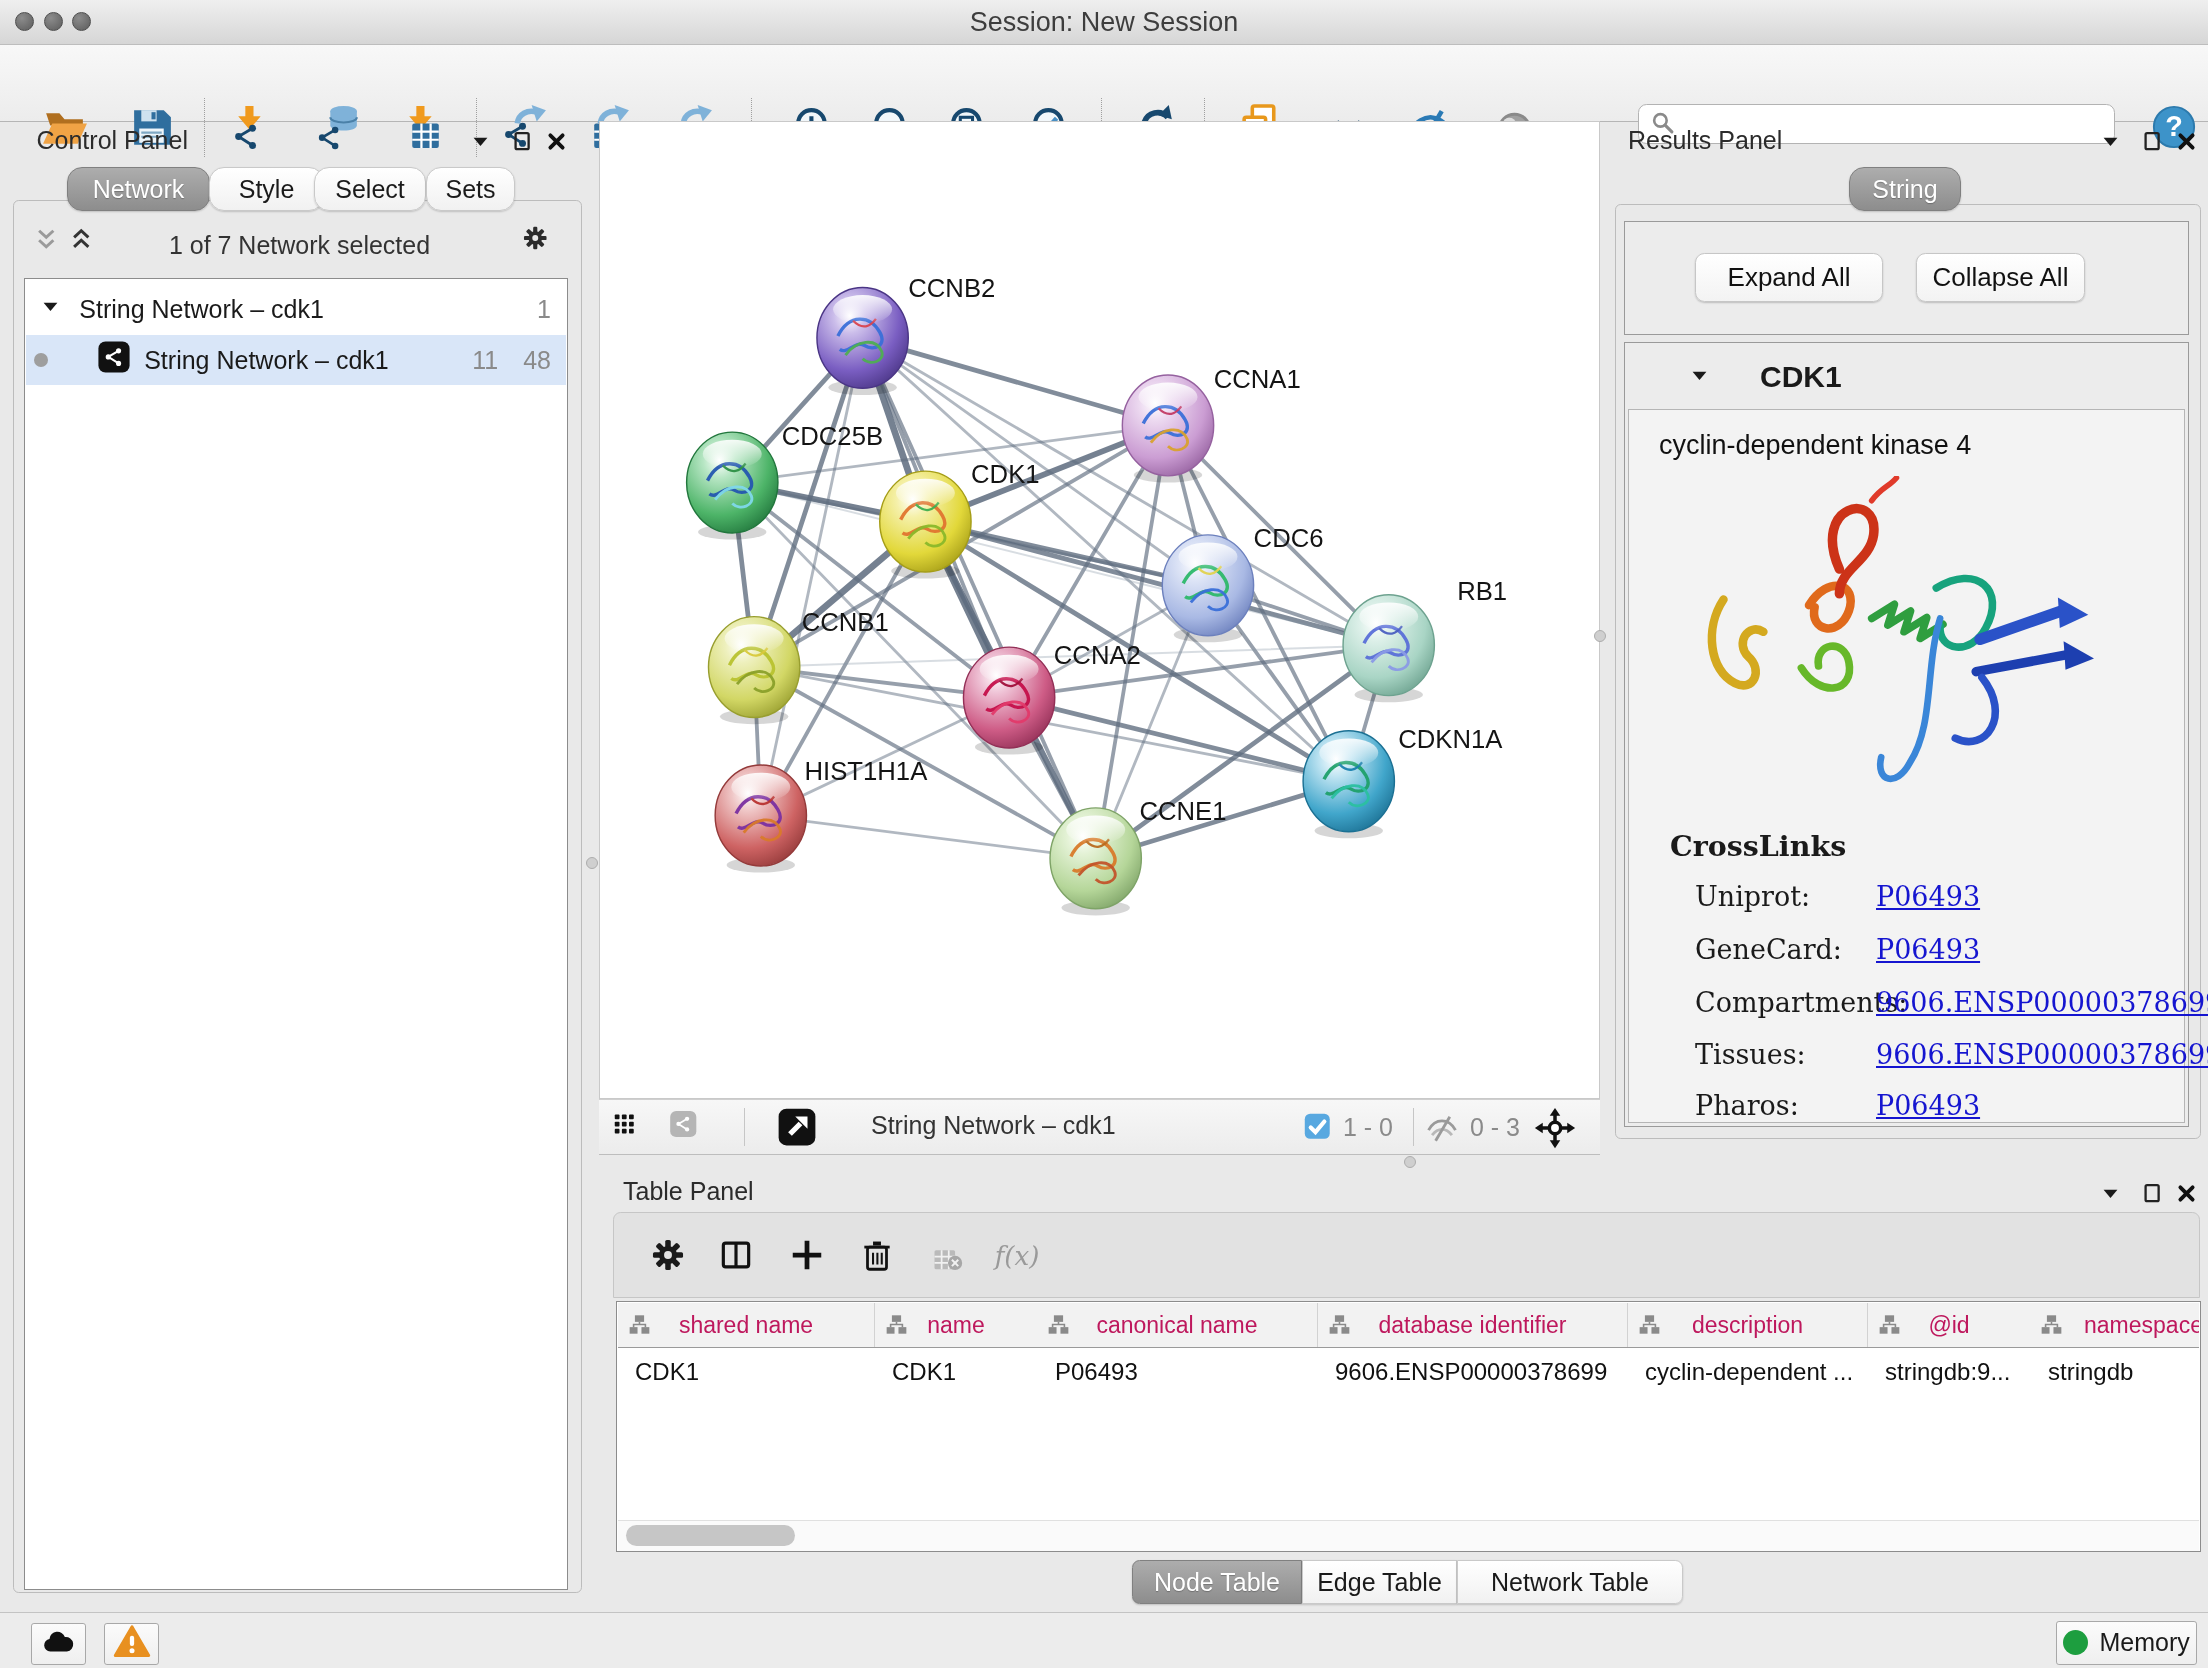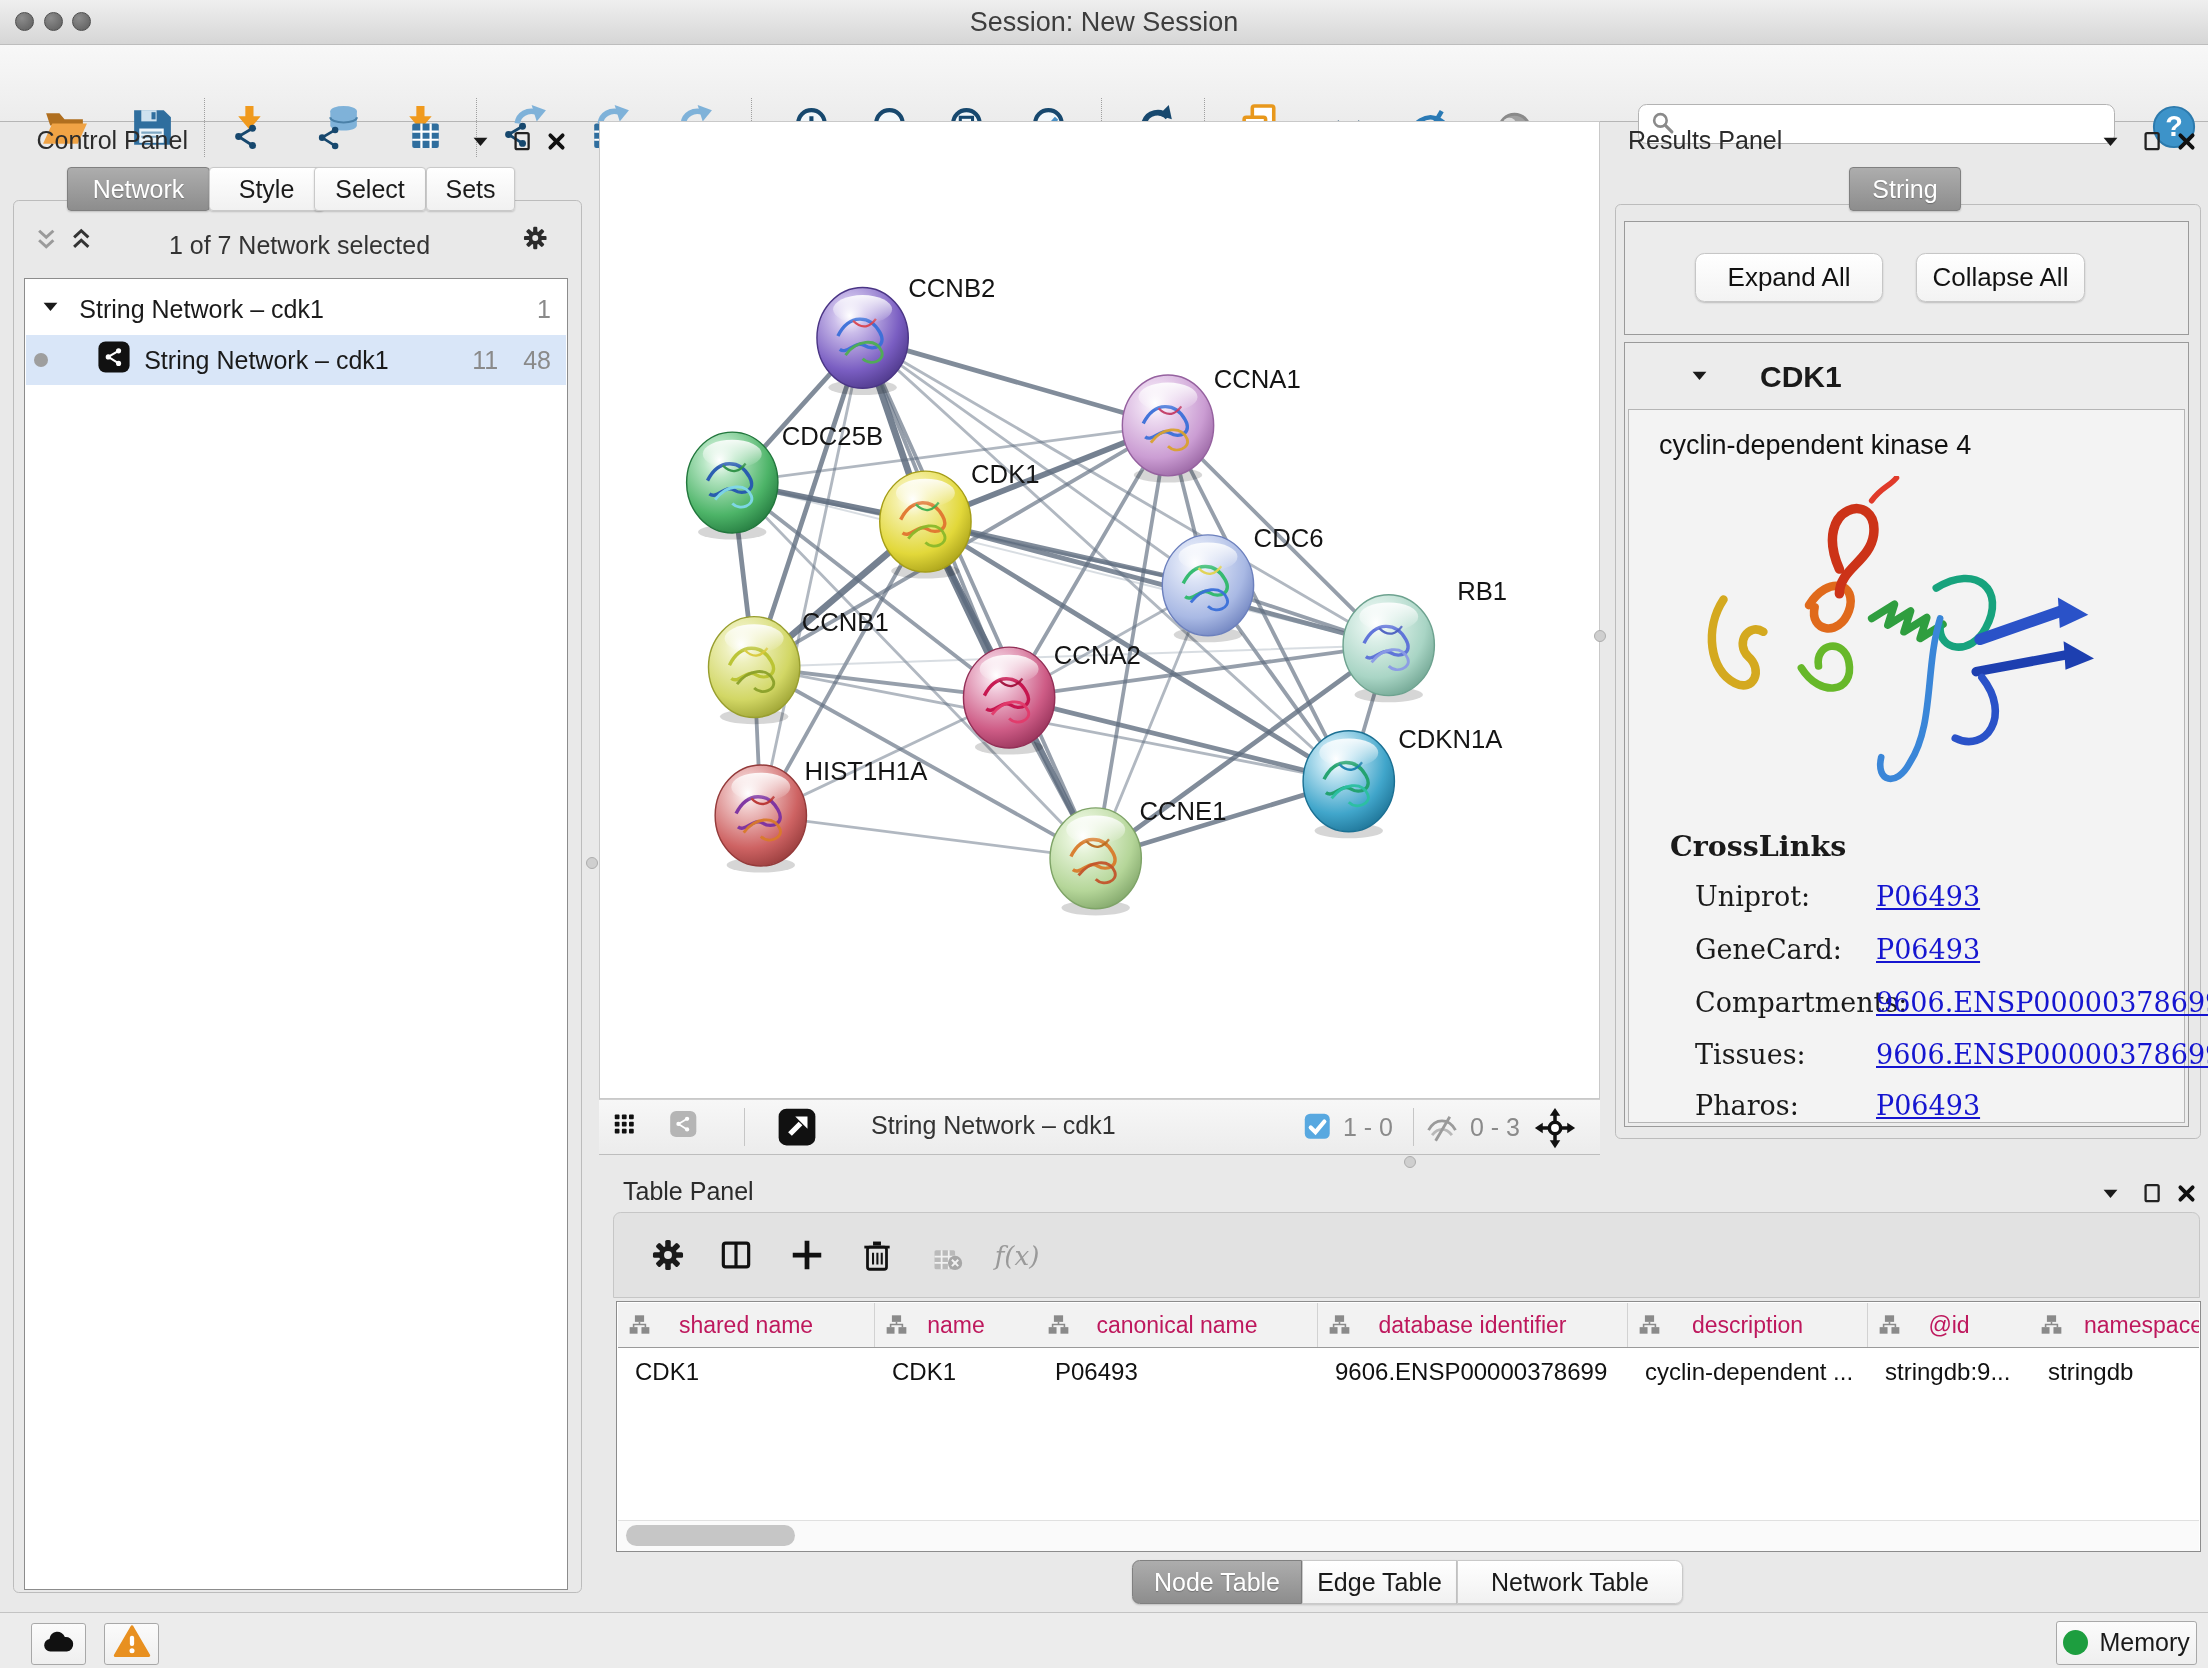--- a/index.html
+++ b/index.html
@@ -19,21 +19,21 @@
   .tb-btn{position:absolute;top:57px;width:51px;height:51px;display:flex;align-items:center;justify-content:center;}
   .tb-sep{position:absolute;top:53px;width:0;height:59px;border-left:1.9px dotted #9f9f9f;}
   .searchbox{position:absolute;left:1638px;top:59px;width:477px;height:40px;background:#fff;border:1px solid #b3b3b3;
              border-radius:8.6px;display:flex;align-items:center;padding-left:11.4px;box-sizing:border-box;}
   .searchbox input{border:none;outline:none;font-size:24px;width:409px;background:transparent;margin-left:7.6px;
                    font-family:"Liberation Sans",sans-serif;}
   .helpbtn{position:absolute;left:2151px;top:59px;width:46px;height:46px;border:none;background:transparent;padding:0;}
   
   .ptitle{font-size:25px;color:#2b2b2b;}
   .pico{position:absolute;width:28.5px;height:28.5px;display:flex;align-items:center;justify-content:center;}
-  .tab{position:absolute;height:44px;border-radius:4px;background:linear-gradient(#ffffff,#f1f1f1);
+  .tab{position:absolute;height:44px;border-radius:15px;background:linear-gradient(#ffffff,#f1f1f1);
        border:1px solid #c9c9c9;box-sizing:border-box;text-align:center;font-size:25px;color:#1a1a1a;
        line-height:42px;box-shadow:0 1px 1.9px rgba(0,0,0,.18);}
   .tab.sel{background:linear-gradient(#adadad,#8d8d8d);color:#fff;border-color:#808080;text-shadow:0 1px 1px rgba(0,0,0,.25);}
   .panelbox{position:absolute;background:#e9e9e9;border:1px solid #bcbcbc;border-radius:5.7px;}
   .innerbox{position:absolute;background:#ececec;border:1.9px solid #9a9a9a;box-sizing:border-box;}
   .whitebox{position:absolute;background:#ffffff;border:1.9px solid #8c8c8c;box-sizing:border-box;}
   .btn{position:absolute;background:linear-gradient(#ffffff,#f3f3f3);border:1px solid #c6c6c6;border-radius:9.5px;
        font-size:26px;color:#111;text-align:center;box-shadow:0 1px 1.9px rgba(0,0,0,.2);box-sizing:border-box;}
   .handle-dot{position:absolute;width:12.4px;height:12.4px;border-radius:50%;background:#cfcfcf;border:1px solid #adadad;box-sizing:border-box;}
   

